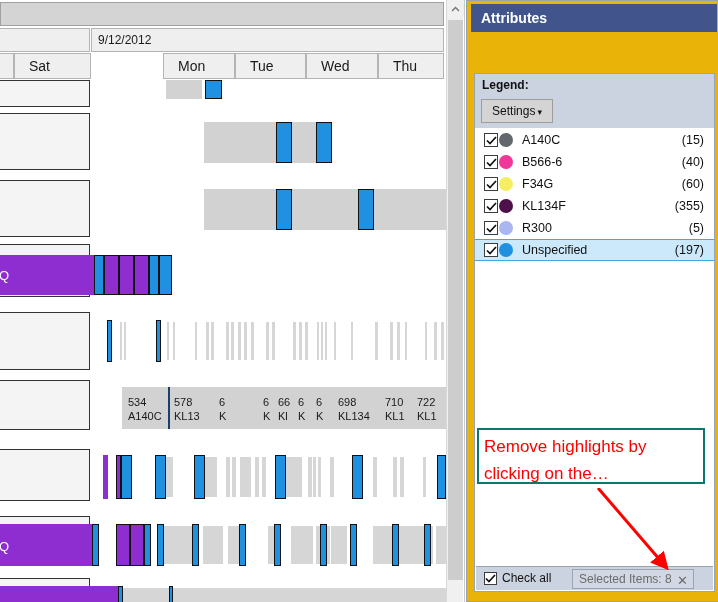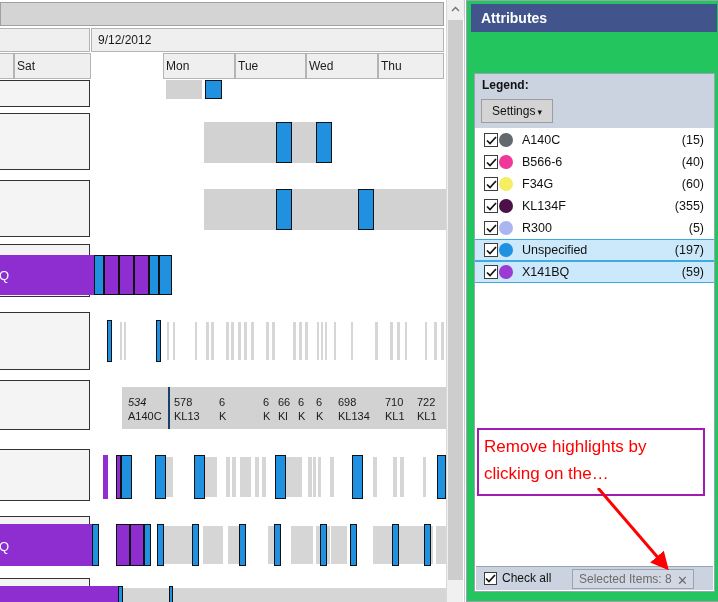--- a/index.html
+++ b/index.html
@@ -28,21 +28,21 @@
   }
   .hdr-date-main {
     position: absolute; left: 91px; top: 28px; width: 353px; height: 24px;
     background: #efefef; border: 1px solid #b4b4b4;
     font-size: 12px; color: #1a1a1a; line-height: 23px; padding-left: 6px;
     white-space: nowrap; overflow: hidden;
   }
   .daycell {
     position: absolute; top: 53px; height: 26px;
     background: #efefef; border: 1px solid #b4b4b4;
-    font-size: 12px; color: #1a1a1a; line-height: 25px; padding-left: 2px;
+    font-size: 14px; color: #1a1a1a; line-height: 25px; padding-left: 14px;
     white-space: nowrap; overflow: hidden;
   }
 
   
   .rowlabel {
     position: absolute; left: -2px; width: 92px;
     background: #f4f4f4; border: 1px solid #333333;
   }
   
   .bar-grey   { position: absolute; background: #d2d2d2; }
@@ -75,21 +75,21 @@
     background: #cdcdcd;
   }
   .panel-divider {
     position: absolute; left: 464px; top: 0; width: 2px; height: 602px;
     background: #ffffff; border-left: 1px solid #c8c8c8;
   }
 
   
   #attr-panel {
     position: absolute; left: 466px; top: 0; width: 252px; height: 602px;
-    background: #22c55e; border: 1px solid #9aa3b0; border-right: none;
+    background: #eab308; border: 1px solid #9aa3b0; border-right: none;
   }
   #attr-title {
     position: absolute; left: 4px; top: 3px; width: 246px; height: 28px;
     background: #41558c;
     color: #ffffff; font-size: 14px; font-weight: bold;
     line-height: 28px; padding-left: 10px;
   }
   #attr-colour-row {
     position: absolute; left: 10px; top: 40px; width: 232px; height: 26px;
   }
@@ -187,22 +187,22 @@
     position: absolute; left: 96px; top: 2px; width: 122px; height: 20px;
     background: #d2d8e3; border: 1px solid #9aa3b0;
     font-size: 12px; color: #6b6b6b; line-height: 19px; padding-left: 6px;
   }
   #selected-clear {
     position: absolute; right: 5px; top: 1px; font-size: 13px; color: #6b6b6b;
   }
 
   
   #annot-box {
-    position: absolute; left: 477px; top: 428px; width: 228px; height: 68px;
-    border: 2px solid #a21caf; background: #ffffff;
+    position: absolute; left: 477px; top: 428px; width: 228px; height: 56px;
+    border: 2px solid #0f766e; background: #ffffff;
   }
   #annot-text {
     position: absolute; left: 5px; top: 3px; width: 220px;
     font-size: 17px; color: #ff0000; line-height: 27px;
   }
   #annot-arrow {
     position: absolute; left: 590px; top: 488px; width: 120px; height: 95px;
     pointer-events: none;
   }
 </style>
@@ -280,21 +280,21 @@
     <div class="tick-grey" style="left:397px;top:322px;width:3px;height:38px;"></div>
     <div class="tick-grey" style="left:405px;top:322px;width:2px;height:38px;"></div>
     <div class="tick-grey" style="left:425px;top:322px;width:2px;height:38px;"></div>
     <div class="tick-grey" style="left:434px;top:322px;width:3px;height:38px;"></div>
     <div class="tick-grey" style="left:441px;top:322px;width:3px;height:38px;"></div>
 
     <div class="rowlabel" style="top:380px;height:50px;"></div>
     <div class="coderow-bg" style="left:122px;top:387px;width:324px;height:42px;"></div>
     <div class="coderow-sep" style="left:168px;top:387px;height:42px;"></div>
 
-    <div class="codecell" style="left:128px;top:395px;width:40px;font-style:italic;">534</div>
+    <div class="codecell" style="left:128px;top:395px;width:40px;">534</div>
     <div class="codecell" style="left:128px;top:409px;width:40px;">A140C</div>
     <div class="codecell" style="left:174px;top:395px;width:36px;">578</div>
     <div class="codecell" style="left:174px;top:409px;width:36px;">KL13</div>
     <div class="codecell" style="left:219px;top:395px;width:8px;">6</div>
     <div class="codecell" style="left:219px;top:409px;width:8px;">K</div>
     <div class="codecell" style="left:263px;top:395px;width:8px;">6</div>
     <div class="codecell" style="left:263px;top:409px;width:8px;">K</div>
     <div class="codecell" style="left:278px;top:395px;width:14px;">66</div>
     <div class="codecell" style="left:278px;top:409px;width:14px;">Kl</div>
     <div class="codecell" style="left:298px;top:395px;width:8px;">6</div>
@@ -448,30 +448,20 @@
           <div class="legend-item selected">
             <div class="lg-check">
               <svg width="11" height="9" viewBox="0 0 11 9">
                 <path d="M1 4.5 L4 7.5 L10 1" stroke="#111" stroke-width="1.7" fill="none"></path>
               </svg>
             </div>
             <div class="lg-dot" style="background: rgb(31, 145, 224);"></div>
             <div class="lg-name">Unspecified</div>
             <div class="lg-count">(197)</div>
           </div>
-          <div class="legend-item selected">
-            <div class="lg-check">
-              <svg width="11" height="9" viewBox="0 0 11 9">
-                <path d="M1 4.5 L4 7.5 L10 1" stroke="#111" stroke-width="1.7" fill="none"></path>
-              </svg>
-            </div>
-            <div class="lg-dot" style="background: rgb(156, 58, 212);"></div>
-            <div class="lg-name">X141BQ</div>
-            <div class="lg-count">(59)</div>
-          </div>
         </div>
 
       <div id="attr-footer">
         <div id="checkall-box">
           <svg width="11" height="9" viewBox="0 0 11 9">
               <path d="M1 4.5 L4 7.5 L10 1" stroke="#111" stroke-width="1.7" fill="none"></path>
             </svg>
         </div>
         <div id="checkall-label">Check all</div>
         <div id="selected-items">

